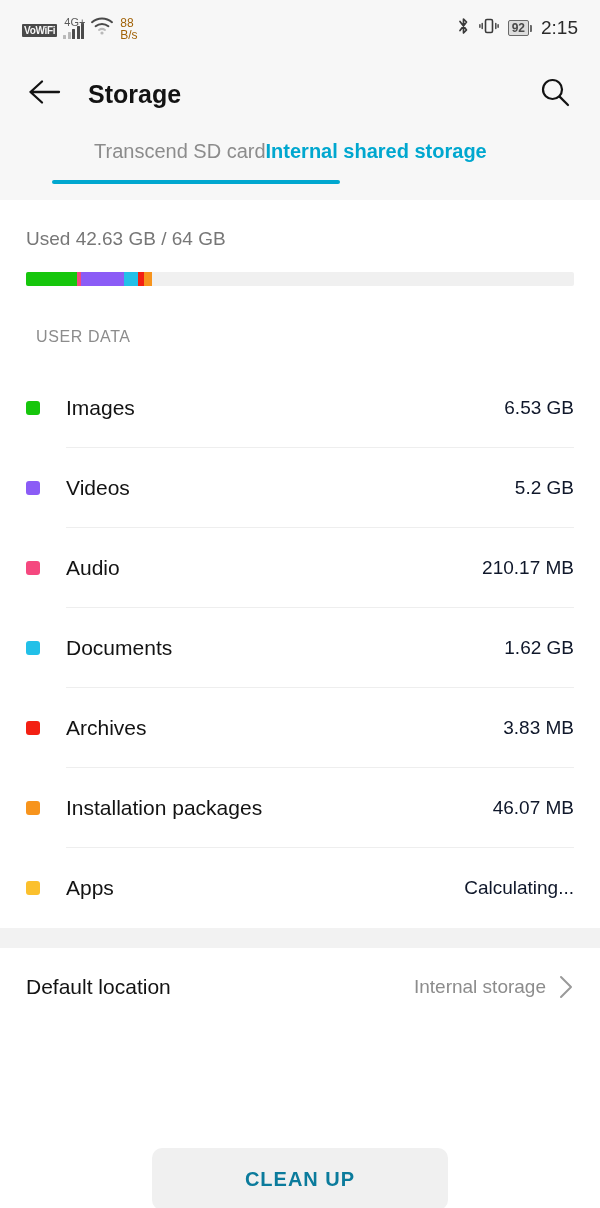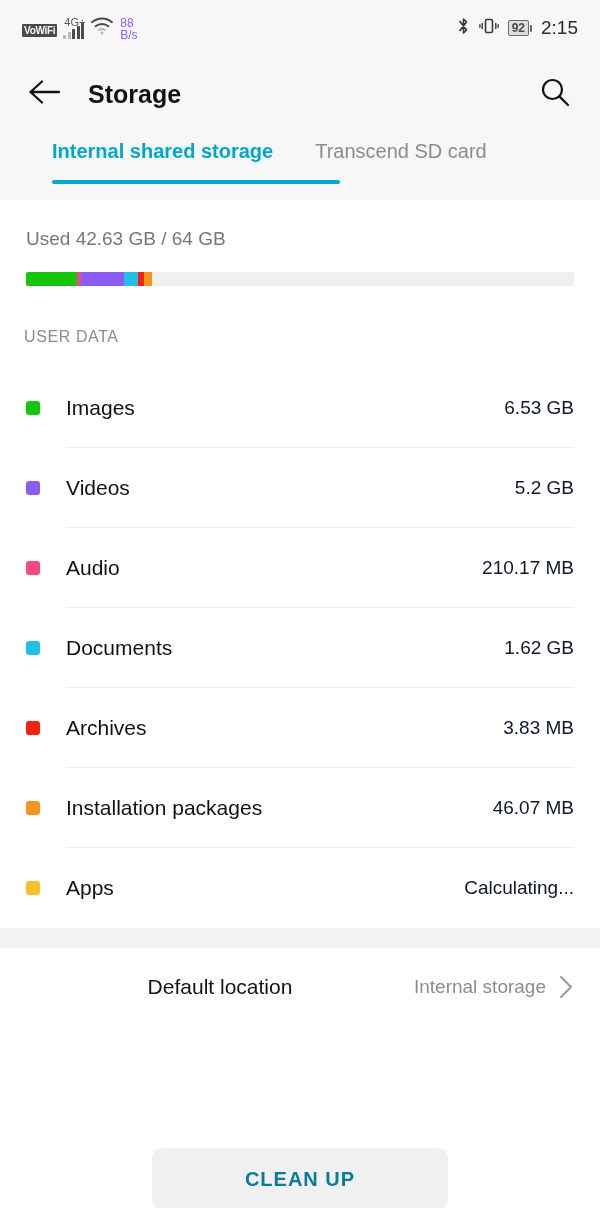--- a/index.html
+++ b/index.html
@@ -26,21 +26,21 @@
   }
   .net-grp { display: flex; align-items: center; position: relative; transform: translateY(-1px); }
   .net-label { font-size: 11px; color: #5a5a5a; line-height: 10px; position: absolute; top: -7px; left: 1px; white-space: nowrap; }
   .bars { display: flex; align-items: flex-end; gap: 1.5px; height: 15px; margin-left: 0; }
   .bars i { width: 3px; background: #4a4a4a; display: block; border-radius: .5px; }
   .bars i:nth-child(1) { height: 4px;  background:#b9b9b9; }
   .bars i:nth-child(2) { height: 7px;  background:#b9b9b9; }
   .bars i:nth-child(3) { height: 10px; }
   .bars i:nth-child(4) { height: 13px; }
   .bars i:nth-child(5) { height: 16px; }
-  .rate { font-size: 12px; color: #8b5cf6; line-height: 12px; text-align: left; transform: translateY(1px); }
+  .rate { font-size: 12px; color: #a16207; line-height: 12px; text-align: left; transform: translateY(1px); }
   .batt {
     border: 1.5px solid #6a6a6a; border-radius: 2px; padding: 0 3px;
     font-size: 12px; color: #4a4a4a; line-height: 14px; font-weight: 600;
     display: flex; align-items: center; background: #dddddd;
   }
   .batt-wrap { display: flex; align-items: center; }
   .batt-cap { width: 2px; height: 7px; background: #6a6a6a; border-radius: 0 1px 1px 0; margin-left: 1px; }
   .clock { font-size: 19px; color: #2b2b2b; }
 
   
@@ -56,33 +56,33 @@
   .tab.inactive { color: #8c8c8c; margin-left: 42px; }
   .tab-underline { position: absolute; left: 52px; top: 48px; width: 288px; height: 4px; background: #00a7cf; border-radius: 2px; }
 
   
   .summary { padding: 28px 26px 0 26px; background: #fff; }
   .used-text { font-size: 19px; color: #777777; }
   .bar-track { margin-top: 22px; height: 14px; background: #f0f0f0; border-radius: 2px; display: flex; overflow: hidden; }
   .bar-seg { height: 100%; }
 
   
-  .sec-header { font-size: 16px; color: #8c8c8c; letter-spacing: .6px; padding: 42px 26px 0 24px; background: #fff; }
+  .sec-header { font-size: 16px; color: #8c8c8c; letter-spacing: .6px; padding: 42px 26px 0 36px; background: #fff; }
 
   
   .list { background: #fff; padding-top: 22px; }
   .row { height: 80px; display: flex; align-items: center; padding: 0 26px; position: relative; cursor: pointer; }
   .dot { width: 14px; height: 14px; border-radius: 3px; flex: 0 0 14px; }
   .row-label { font-size: 21px; color: #131313; margin-left: 26px; flex: 1; }
   .row-value { font-size: 19px; color: #0f172a; }
   .divider { position: absolute; left: 66px; right: 26px; bottom: 0; height: 1px; background: #eeeeee; }
 
   
   .gap { height: 20px; background: #f2f2f2; }
-  .default-row { height: 78px; background: #fff; display: flex; align-items: center; padding: 0 26px; cursor: pointer; text-align: center; }
+  .default-row { height: 78px; background: #fff; display: flex; align-items: center; padding: 0 26px; cursor: pointer; }
   .default-label { font-size: 21px; color: #131313; flex: 1; }
   .default-value { font-size: 19px; color: #8c8c8c; }
   .chev { margin-left: 12px; display: flex; align-items: center; }
 
   
   .cleanup-area { position: absolute; left: 0; right: 0; top: 1148px; display: flex; justify-content: center; }
   .cleanup-btn {
     width: 296px; height: 62px; background: #f0f0f0; border-radius: 10px; border: none;
     color: #0b7b9c; font-size: 20px; font-weight: bold; letter-spacing: 1px;
     display: flex; align-items: center; justify-content: center; cursor: pointer;
@@ -154,22 +154,22 @@
       <span>
         <svg width="32" height="32" viewBox="0 0 32 32">
           <circle cx="13.5" cy="13.5" r="9.5" stroke="#131313" stroke-width="2.2" fill="none"></circle>
           <path d="M20.6 20.6 L29 29" stroke="#131313" stroke-width="2.2" stroke-linecap="round"></path>
         </svg>
       </span>
     </div>
   </div>
 
   <div class="tabs">
+    <div class="tab inactive">Transcend SD card</div>
     <div class="tab active">Internal shared storage</div>
-    <div class="tab inactive">Transcend SD card</div>
     <div class="tab-underline"></div>
   </div>
 
   <div class="summary">
     <div class="used-text">Used 42.63 GB / 64 GB</div>
     <div class="bar-track">
         <div class="bar-seg" style="width: 9.3%; background: rgb(22, 198, 12);"></div>
         <div class="bar-seg" style="width: 0.8%; background: rgb(245, 72, 127);"></div>
         <div class="bar-seg" style="width: 7.7%; background: rgb(139, 92, 246);"></div>
         <div class="bar-seg" style="width: 2.7%; background: rgb(34, 192, 232);"></div>

